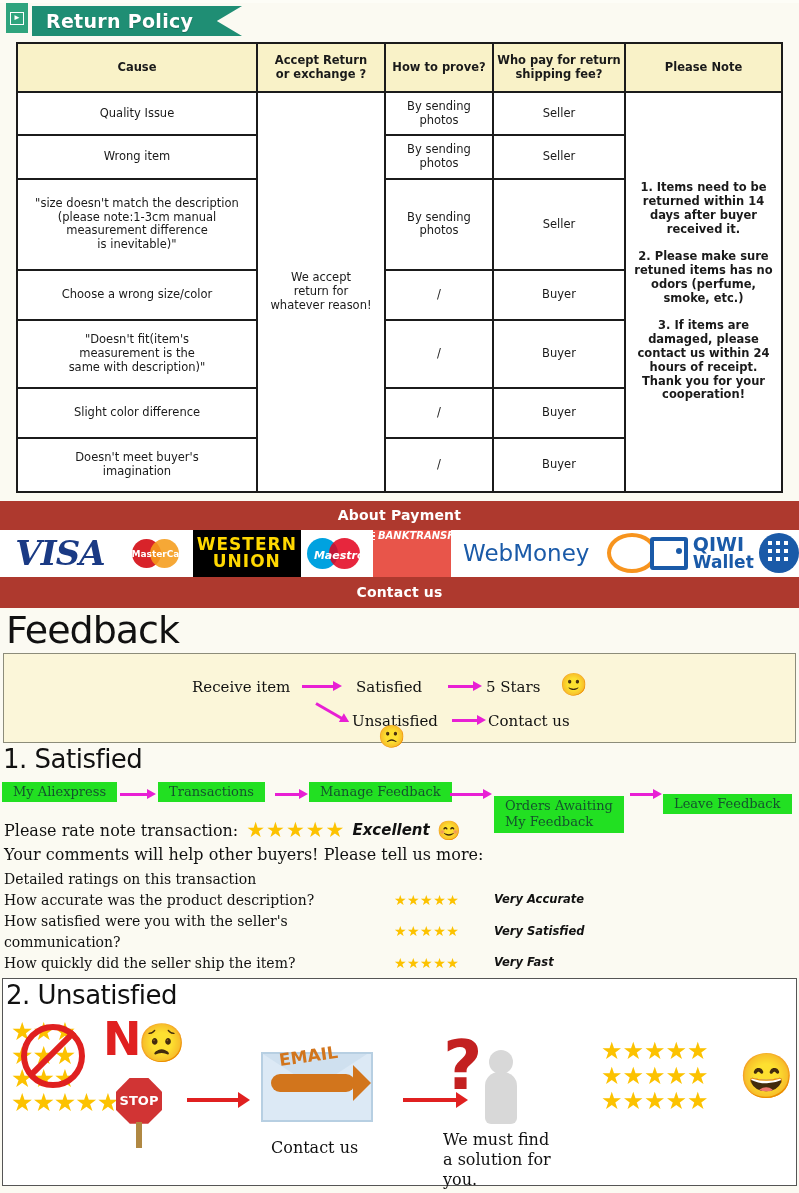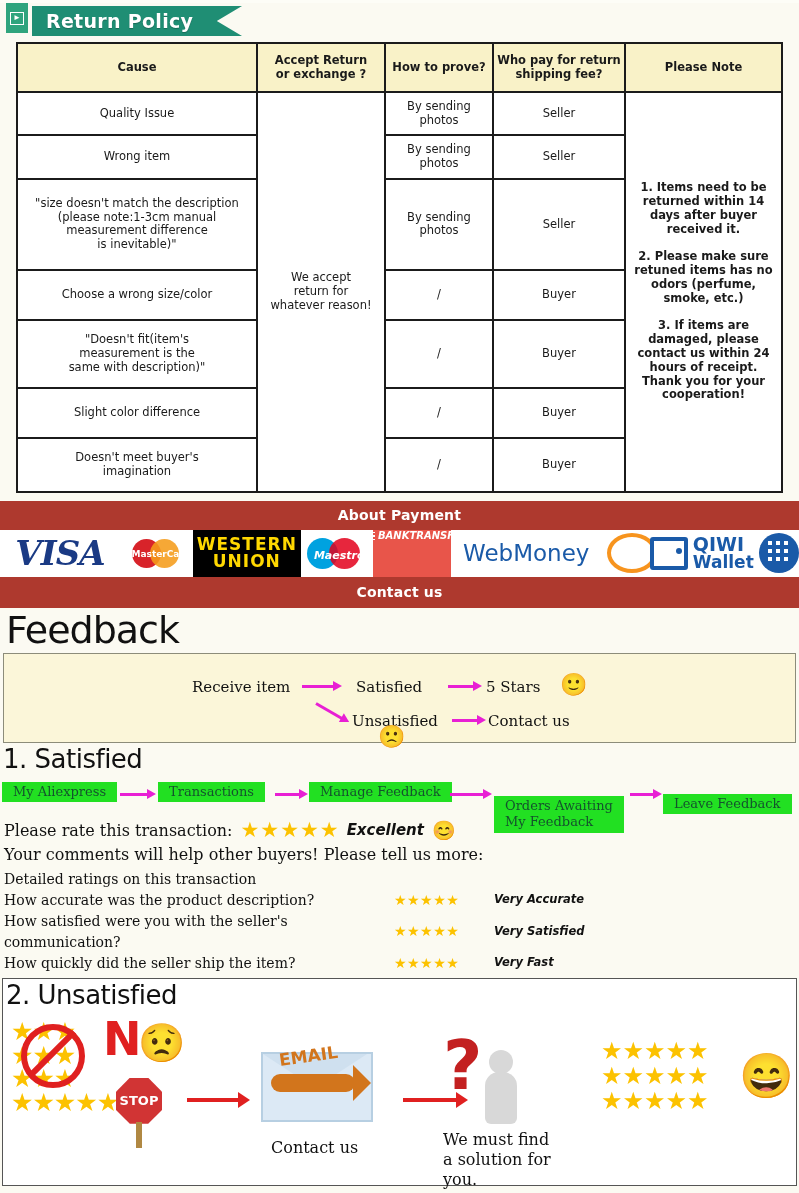--- a/index.html
+++ b/index.html
@@ -480,21 +480,21 @@
       <span class="ca ca2"></span>
       <span class="chip ch3">Manage Feedback</span>
       <span class="ca ca3"></span>
       <span class="chip ch4">Orders Awaiting
 My Feedback</span>
       <span class="ca ca4"></span>
       <span class="chip ch5">Leave Feedback</span>
     </div>
 
     <div class="rate-row">
-      <span>Please rate this transaction:</span>
+      <span>Please rate note transaction:</span>
       <span class="stars-y">★★★★★</span>
       <span class="excellent">Excellent</span>
       <span style="font-size:19px;margin-left:8px">😊</span>
     </div>
 
     <div class="line-txt">Your comments will help other buyers! Please tell us more:</div>
 
 
     <div class="detail-block">
       <div class="det-head">Detailed ratings on this transaction</div>

